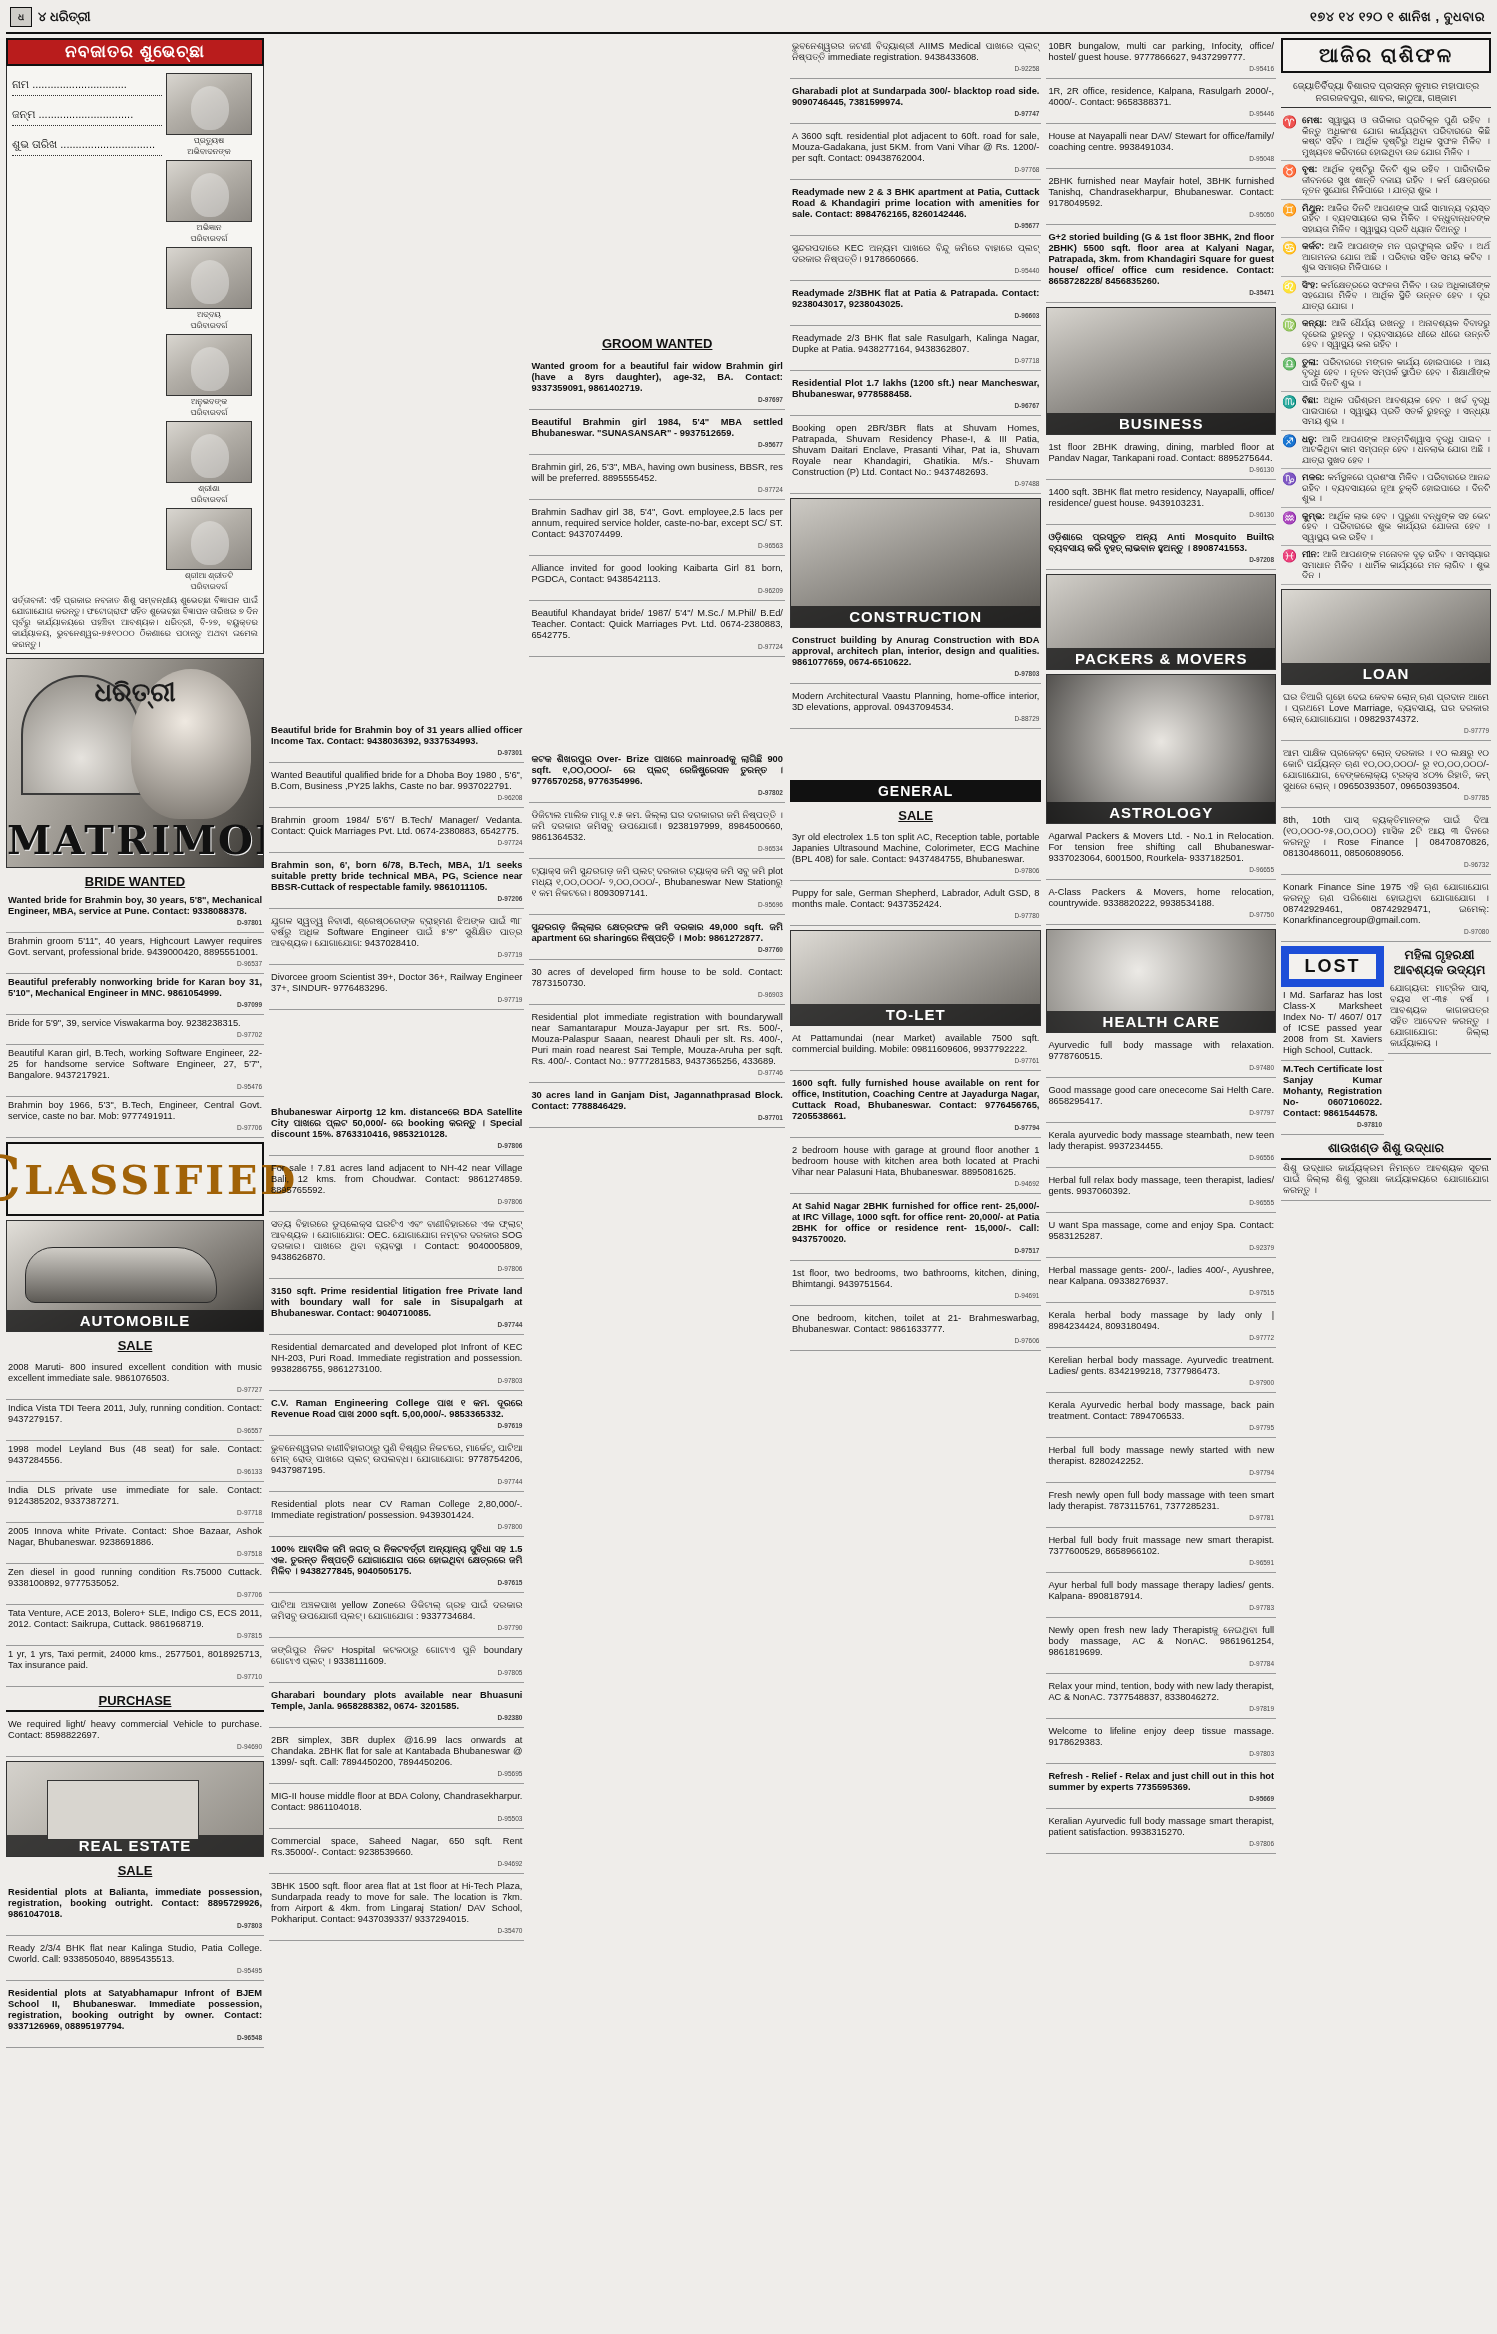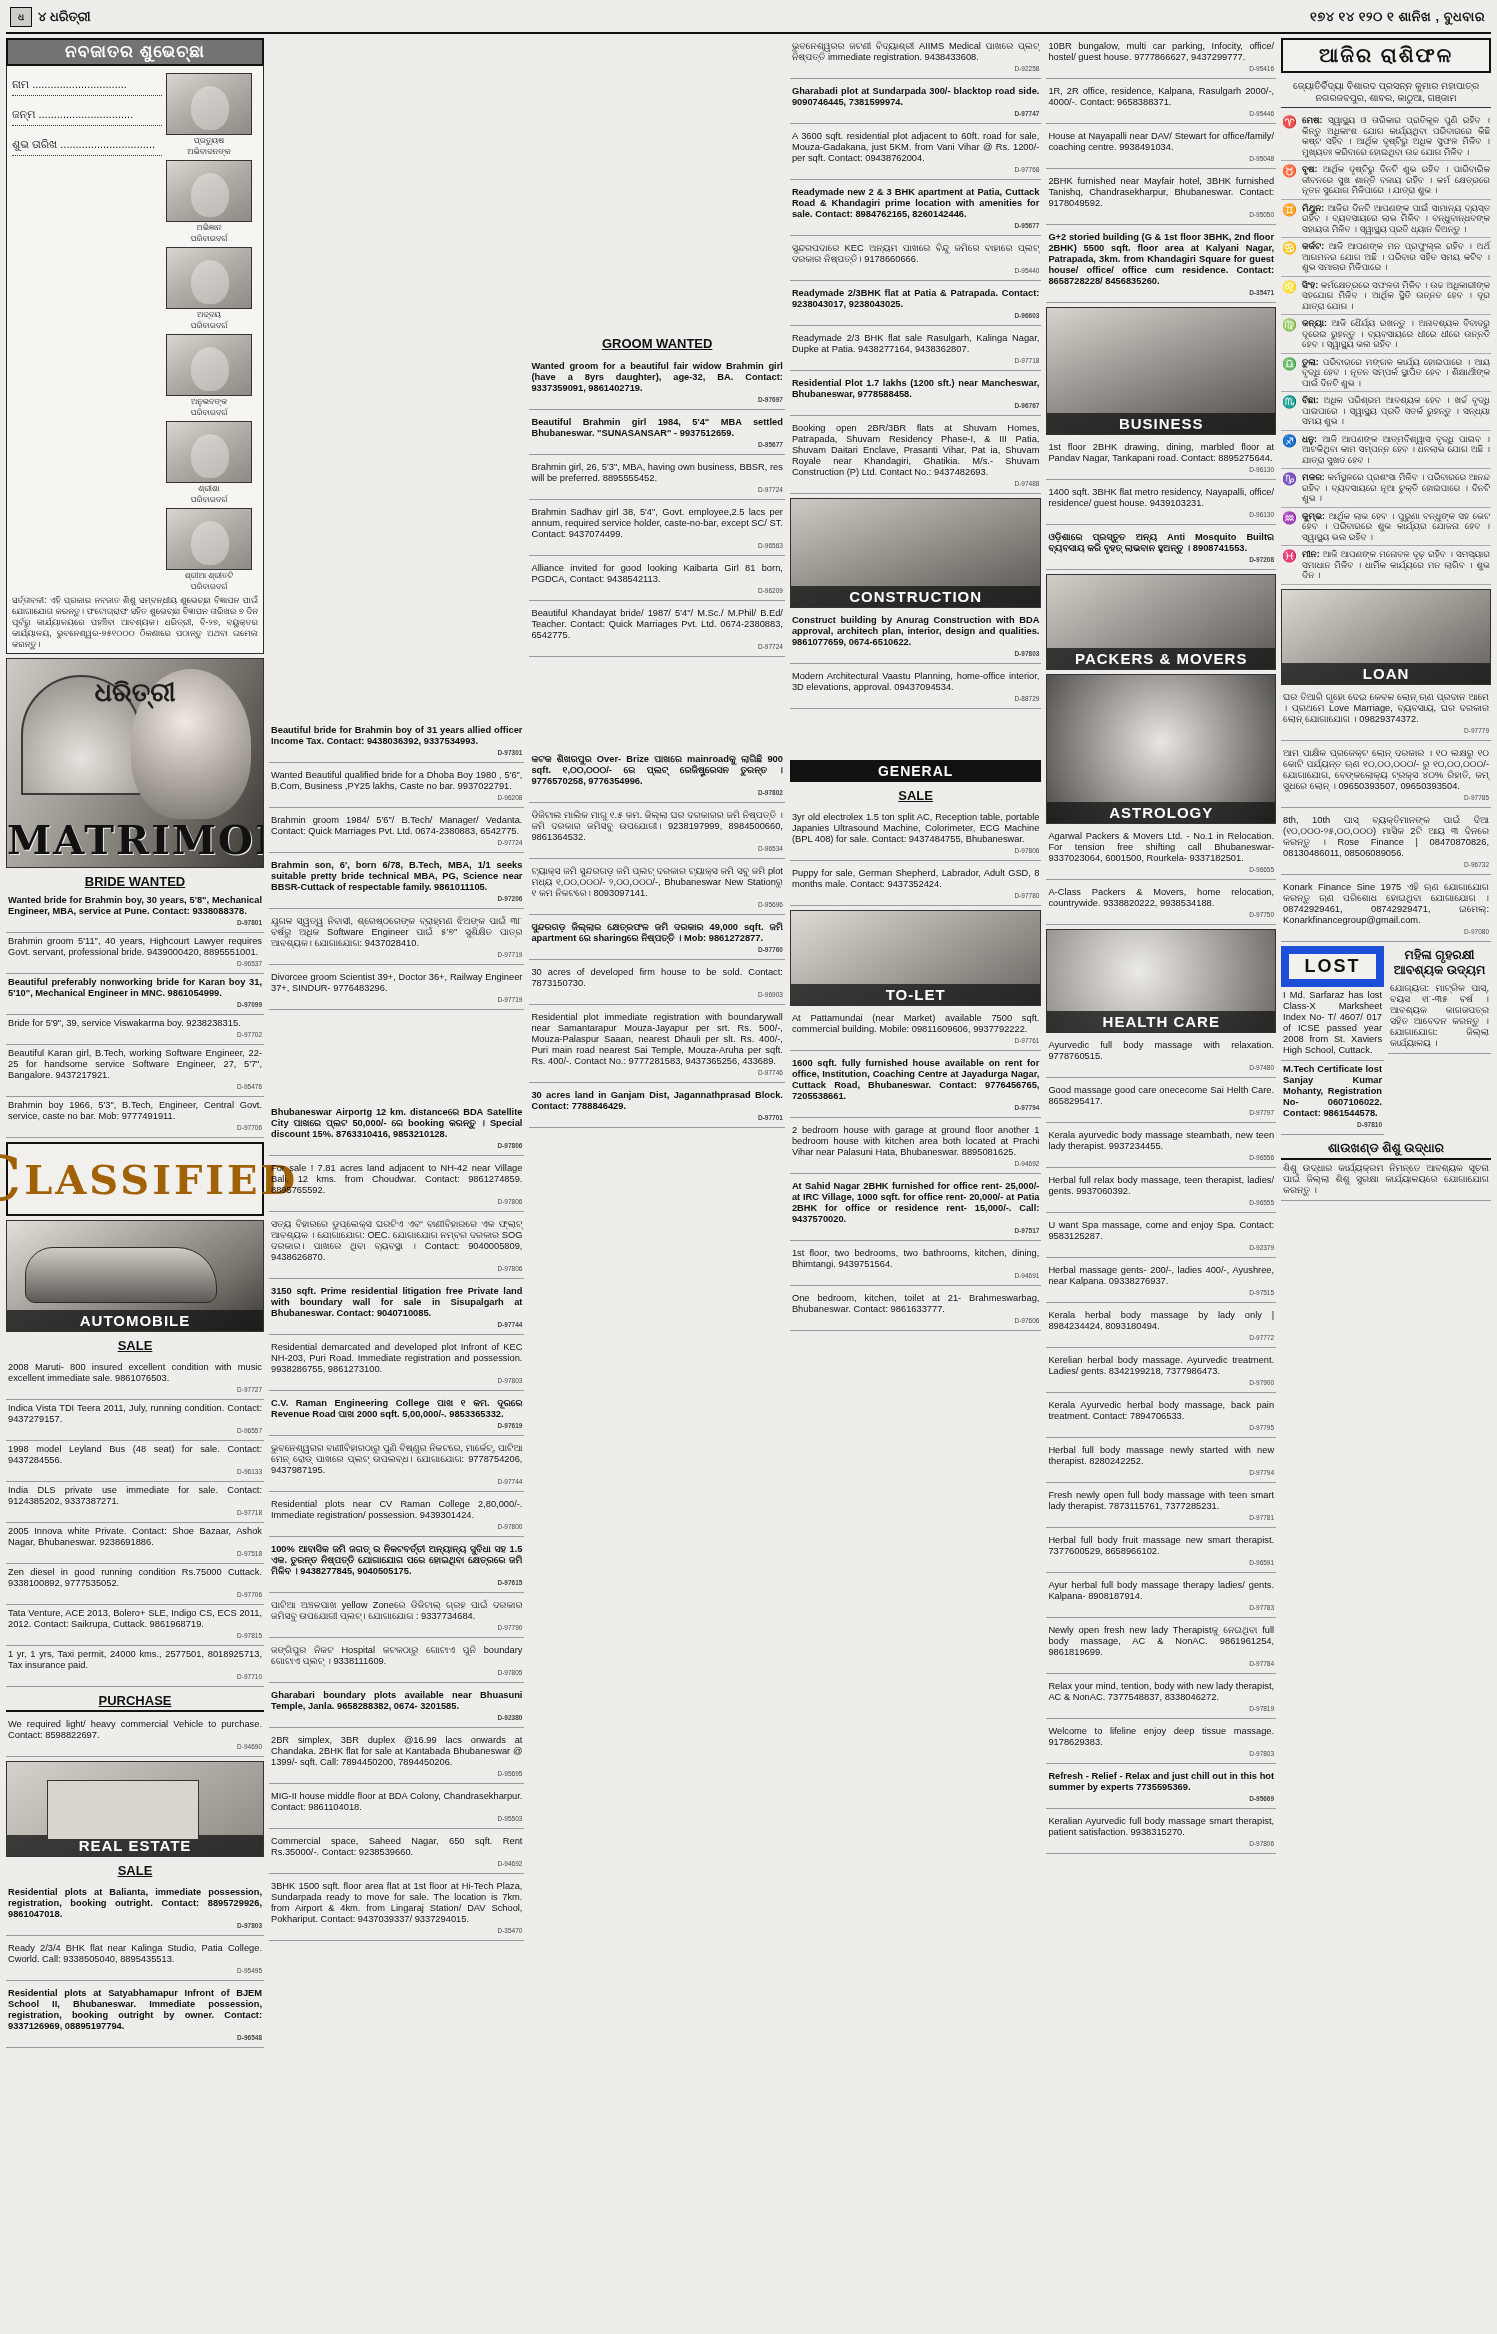--- a/index.html
+++ b/index.html
@@ -40,21 +40,21 @@
   .c2 { width:258px;justify-content:center; }
   .c3 { width:258px; }
   .c4 { width:254px; }
   .c5 { width:232px; }
   .c6 { width:212px; }
 
   .box { border:1px solid #2a2a2a; background:#f6f5f2; padding:3px; }
 
   
   .greet-title {
-    border:2px solid #111; background:#737373; color:#fff;
+    border:2px solid #111; background:#b91c1c; color:#fff;
     font-size:17px; font-weight:bold; text-align:center; padding:2px 0;
     letter-spacing:1px;
   }
   .greet-body { display:flex; gap:4px; padding:4px 2px 0 2px; }
   .greet-form { width:150px; font-size:11px; line-height:22px; }
   .greet-form div { border-bottom:1px dotted #333; margin-bottom:7px; }
   .babies { display:flex; flex:1; gap:3px; flex-wrap:wrap; }
   .baby { width:86px; text-align:center; }
   .baby-img {
     width:86px; height:62px; border:1px solid #333;
@@ -131,21 +131,21 @@
   .pic.car:after{
     content:""; position:absolute; left:18px; top:26px; width:190px; height:54px;
     border-radius:28px 40px 10px 10px; background:linear-gradient(180deg,#cfccc6,#5d5a55);
     border:1px solid #2b2b2b;
   }
   .pic.realestate { height:96px; }
   .pic.realestate:after{
     content:""; position:absolute; left:40px; top:18px; width:150px; height:58px;
     background:#d8d5cf; border:1px solid #333;
   }
-  .pic.construction { height:110px; background:linear-gradient(160deg,#cdcac4,#56534e); }
+  .pic.construction { height:130px; background:linear-gradient(160deg,#cdcac4,#56534e); }
   .pic.health { height:104px; background:radial-gradient(circle at 40% 40%,#eceae6,#6d6a65); }
   .pic.tolet { height:96px; background:linear-gradient(150deg,#dedbd5,#6a6762); }
   .pic.business { height:128px; background:linear-gradient(160deg,#d7d4ce,#4e4b47); }
   .pic.astrology { height:150px; background:radial-gradient(circle at 50% 45%,#e9e6e1,#4a4845); }
   .pic.packers { height:96px; background:linear-gradient(150deg,#d2cfc9,#5b5854); }
   .pic.loan { height:96px; background:linear-gradient(150deg,#dcd9d3,#625f5a); }
 
   .band {
     background:#111; color:#fff; text-align:center; font-weight:bold;
     font-size:14px; letter-spacing:1px; padding:2px 0; border:1px solid #111;margin-top:47px;

